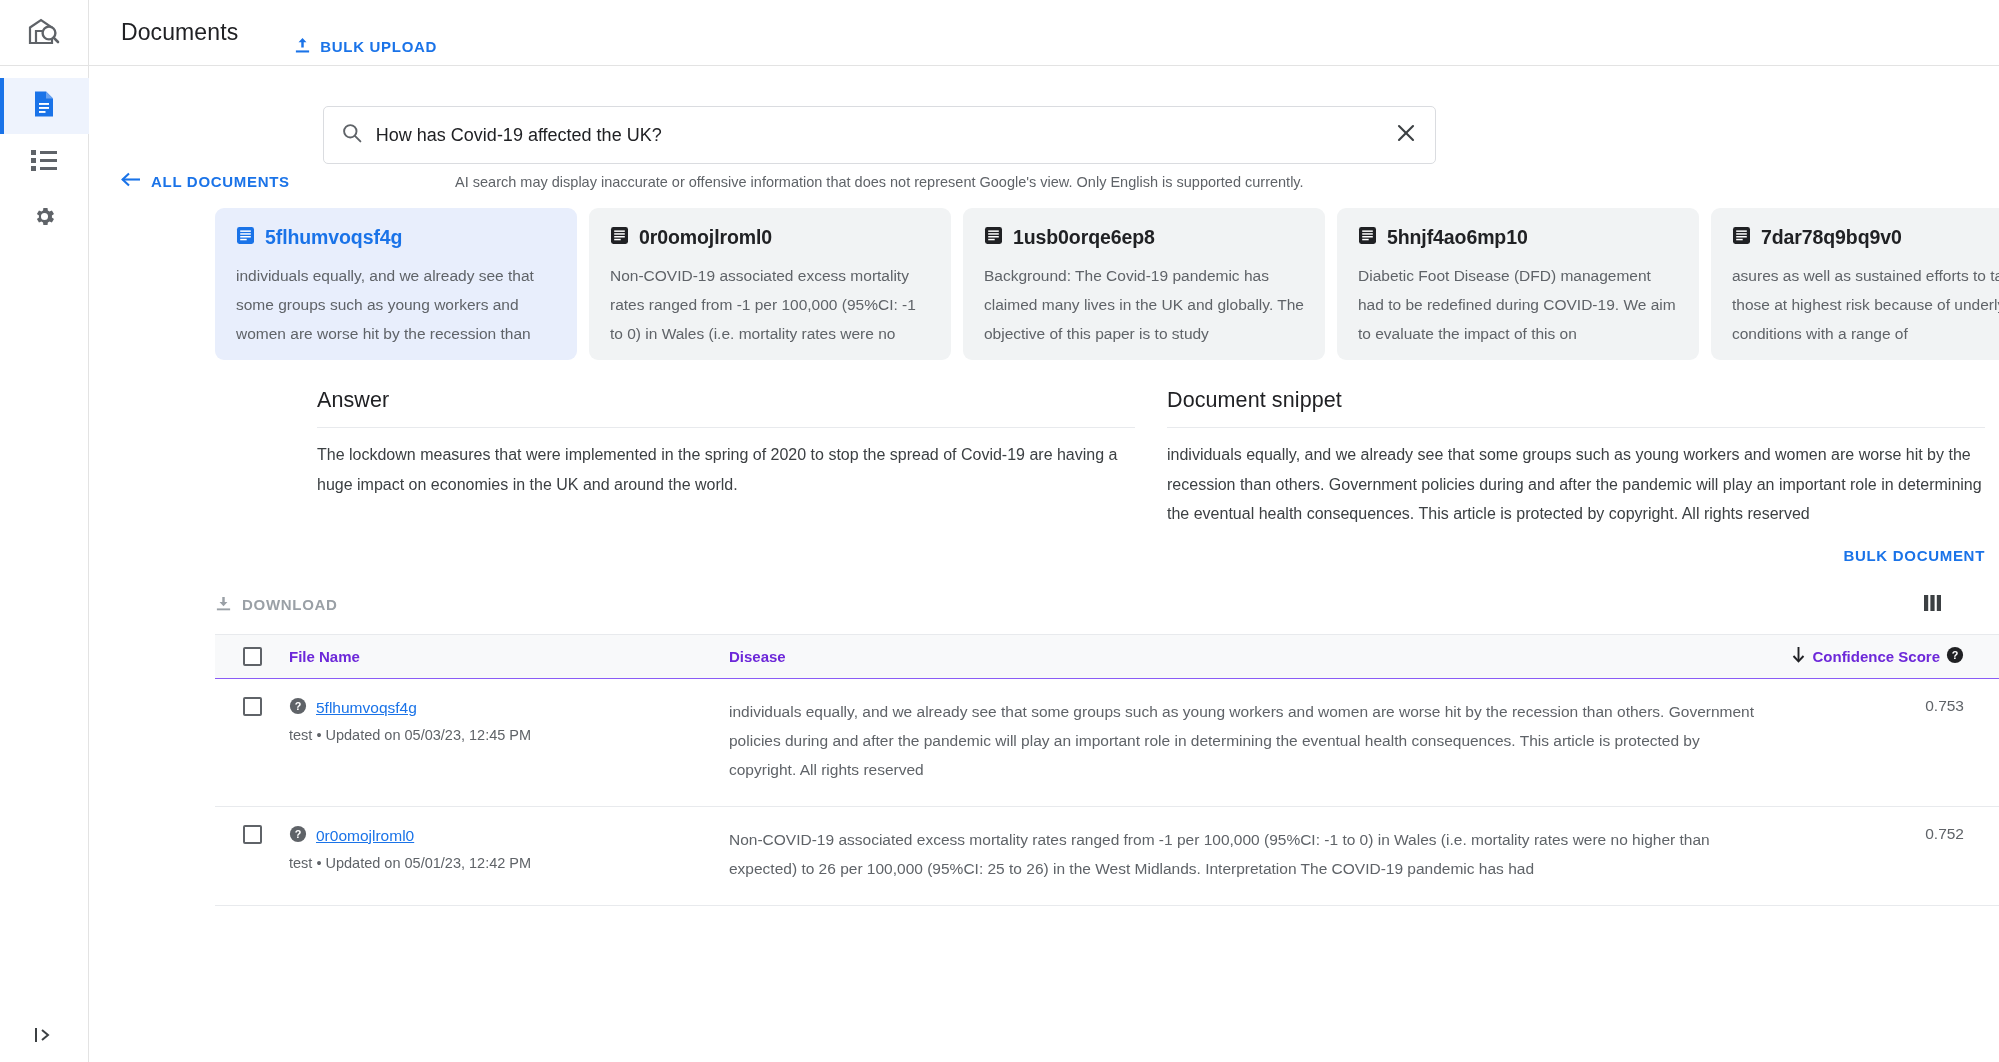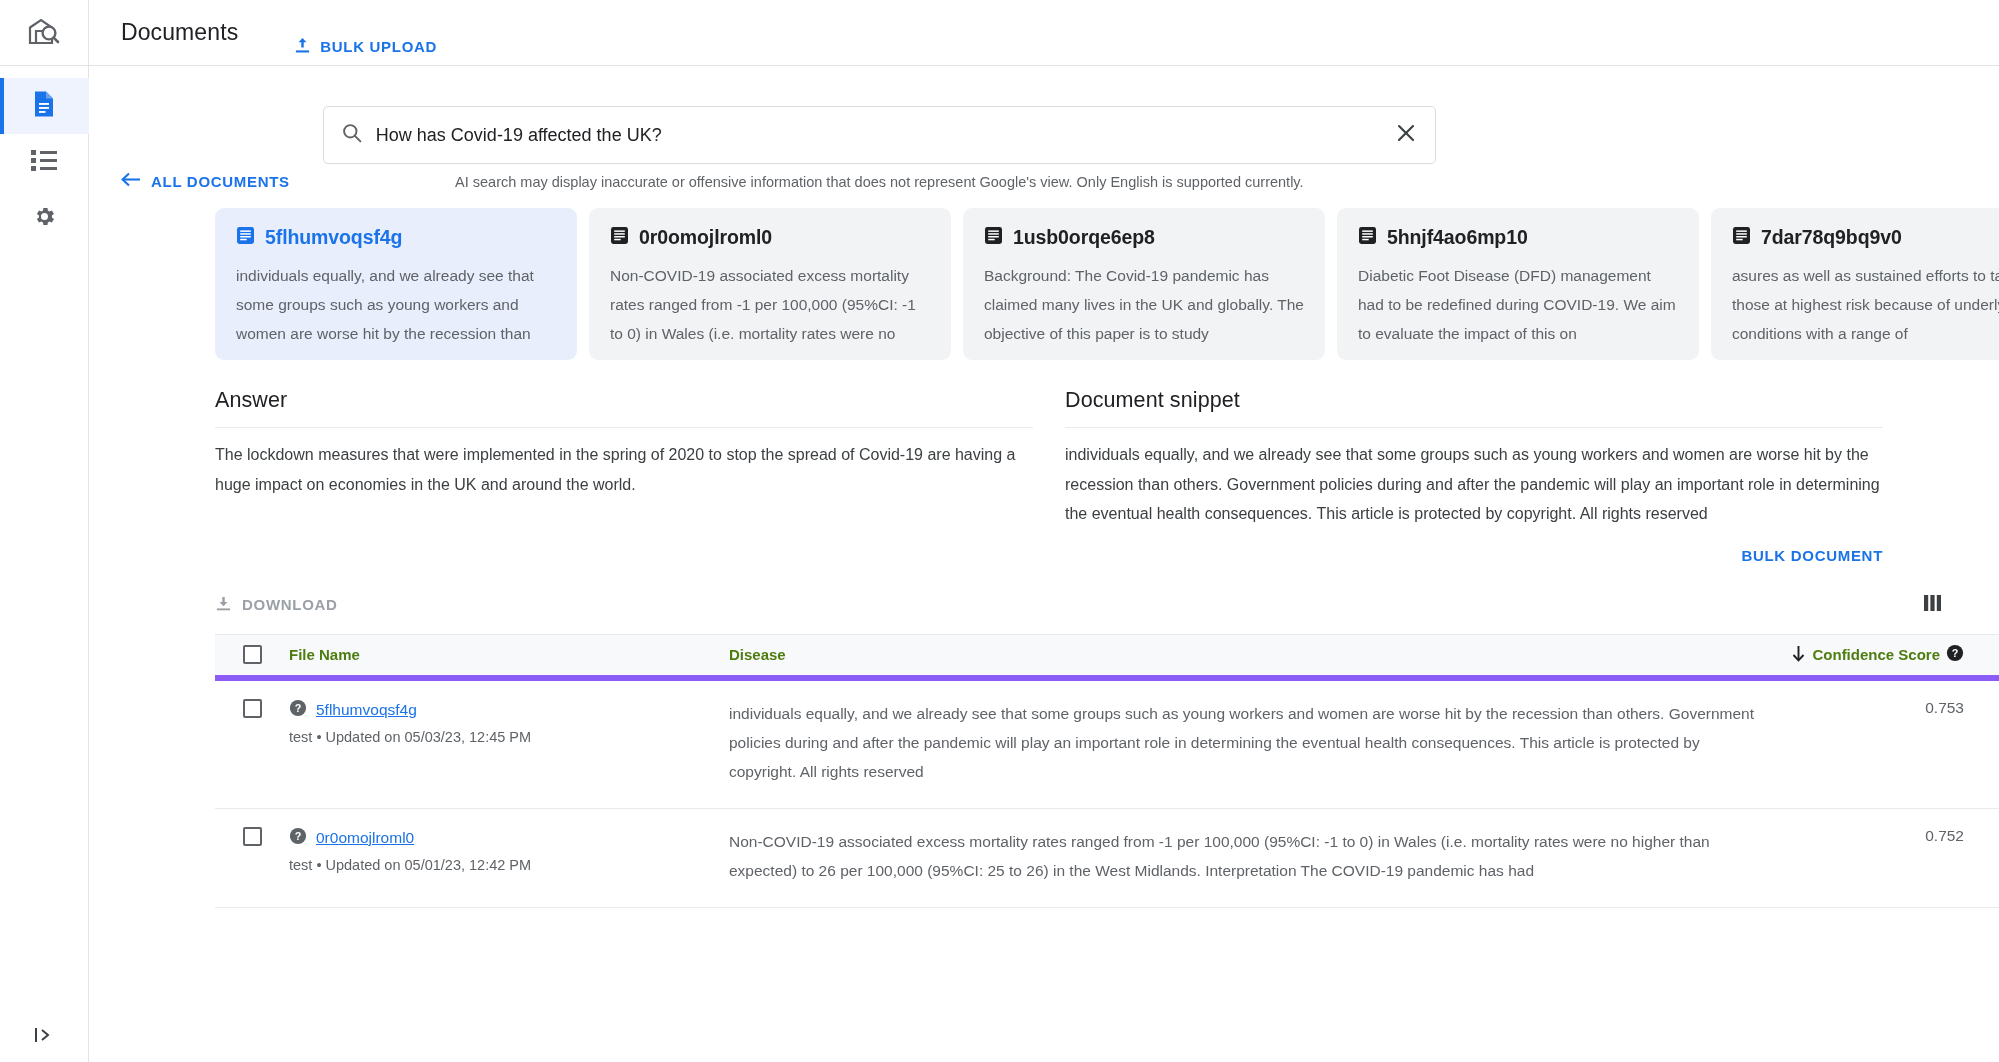--- a/index.html
+++ b/index.html
@@ -105,21 +105,21 @@
   .card-head { display: flex; align-items: center; gap: 10px; margin-bottom: 12px; }
   .card-title { font-size: 19.5px; font-weight: 700; color: #202124; letter-spacing: -.1px; }
   .card.selected .card-title { color: #1a73e8; }
   .card-snippet {
     font-size: 15.5px; line-height: 29px; color: #5f6368;
     overflow: hidden;
   }
 
   
   .panel {
-    display: flex; padding: 28px 0 0 126px; gap: 0;
+    display: flex; padding: 28px 14px 0 126px; gap: 0; justify-content: flex-end;
   }
   .panel-col { width: 818px; flex: 0 0 818px; }
   .panel-col.right { width: 818px; flex: 0 0 818px; margin-left: 32px; }
   .panel-h {
     font-size: 21.5px; color: #202124; font-weight: 400;
     padding-bottom: 14px; border-bottom: 1px solid #e8eaed;
     letter-spacing: .1px;
   }
   .panel-body {
     font-size: 16px; line-height: 29.5px; color: #3c4043;
@@ -148,23 +148,23 @@
   .info-bar {
     height: 42px; background: #f8f9fa;
     display: flex; align-items: center; gap: 17px;
     padding-left: 28px; border-top: 1px solid #f1f3f4;
   }
   .info-text { font-size: 15px; color: #3c4043; }
 
   table { width: 1811px; border-collapse: collapse; table-layout: fixed; }
   thead th {
     height: 44px; background: #f8f9fa;
-    font-size: 15px; font-weight: 700; color: #4d7c0f;
+    font-size: 15px; font-weight: 700; color: #6d28d9;
     text-align: left; vertical-align: middle;
-    border-bottom: 6px solid #8b5cf6;
+    border-bottom: 1px solid #8b5cf6;
     border-top: 1px solid #e8eaed;
   }
   .th-check { width: 74px; padding-left: 28px; }
   .th-name  { width: 440px; }
   .th-sum   { width: 1060px; }
   .th-score { width: 237px; text-align: right; padding-right: 62px; }
   .th-score-inner { display: inline-flex; align-items: center; gap: 6px; justify-content: flex-end; }
 
   tbody td {
     vertical-align: top; padding-top: 18px; padding-bottom: 22px;

